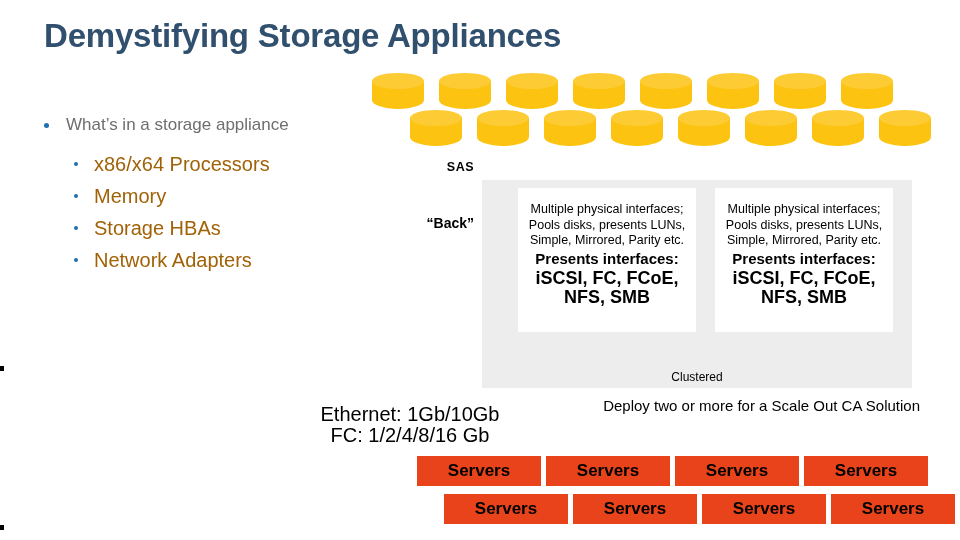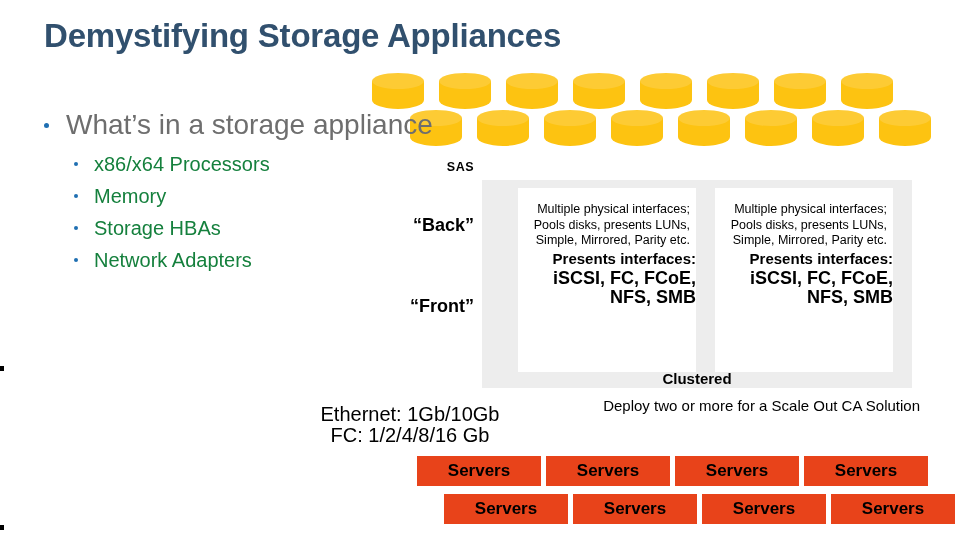--- a/index.html
+++ b/index.html
@@ -35,21 +35,21 @@
   
   .bullets {
     position: absolute;
     left: 34px;
     top: 108px;
     width: 430px;
   }
   .bullet-l1 {
     position: relative;
     padding-left: 32px;
-    font-size: 28px;
+    font-size: 17px;
     line-height: 34px;
     color: #6E6E6E;
     white-space: nowrap;
   }
   .bullet-l1 > .dot {
     position: absolute;
     left: 10px;
     top: 15px;
     width: 5px;
     height: 5px;
@@ -57,21 +57,21 @@
     background: #1F6FB2;
   }
   .sub-list {
     margin-top: 6px;
   }
   .bullet-l2 {
     position: relative;
     padding-left: 60px;
     font-size: 20px;
     line-height: 32px;
-    color: #15803d;
+    color: #a16207;
     white-space: nowrap;
   }
   .bullet-l2 > .dot {
     position: absolute;
     left: 40px;
     top: 14px;
     width: 4px;
     height: 4px;
     border-radius: 50%;
     background: #1F6FB2;
@@ -110,31 +110,31 @@
     width: 430px;
     height: 208px;
     background: #EDEDED;
   }
   #clustered-label {
     position: absolute;
     left: 482px;
     top: 370px;
     width: 430px;
     text-align: center;
-    font-size: 15px;
-    font-weight: bold;
+    font-size: 12px;
+    font-weight: normal;
     color: #000000;
   }
   .node-box {
     position: absolute;
     top: 188px;
     width: 178px;
-    height: 184px;
+    height: 144px;
     background: #ffffff;
-    text-align: right;
+    text-align: center;
   }
   #node-box-1 { left: 518px; }
   #node-box-2 { left: 715px; }
 
   .node-desc {
     margin-top: 14px;
     font-size: 12.5px;
     line-height: 15.5px;
     color: #000000;
     padding: 0 6px;
@@ -149,21 +149,21 @@
     margin-top: 1px;
     font-size: 18px;
     line-height: 19px;
     font-weight: bold;
     color: #000000;
   }
 
   
   .side-label {
     position: absolute;
-    font-size: 18px;
+    font-size: 14px;
     font-weight: bold;
     color: #000000;
     white-space: nowrap;
     text-align: right;
   }
   #label-sas   { left: 314px; top: 160px; width: 160px; font-size: 12.5px; letter-spacing: 0.5px; }
   #label-back  { left: 314px; top: 215px; width: 160px; }
   #label-front { left: 314px; top: 296px; width: 160px; }
 
   
@@ -306,21 +306,20 @@
       </div>
       <div class="bullet-l2">
         <span class="dot"></span>
         <span>Network Adapters</span>
       </div>
     </div>
   </div>
 
   <div class="side-label" id="label-sas">SAS</div>
   <div class="side-label" id="label-back">“Back”</div>
-  <div class="side-label" id="label-front">“Front”</div>
 
   <div id="cluster-panel"></div>
 
   <div class="node-box" id="node-box-1">
     <div class="node-desc">Multiple physical interfaces; Pools disks, presents LUNs, Simple, Mirrored, Parity etc.</div>
     <div class="node-presents">Presents interfaces:</div>
     <div class="node-ifaces">iSCSI, FC, FCoE, NFS, SMB</div>
   </div>
 
   <div class="node-box" id="node-box-2">

